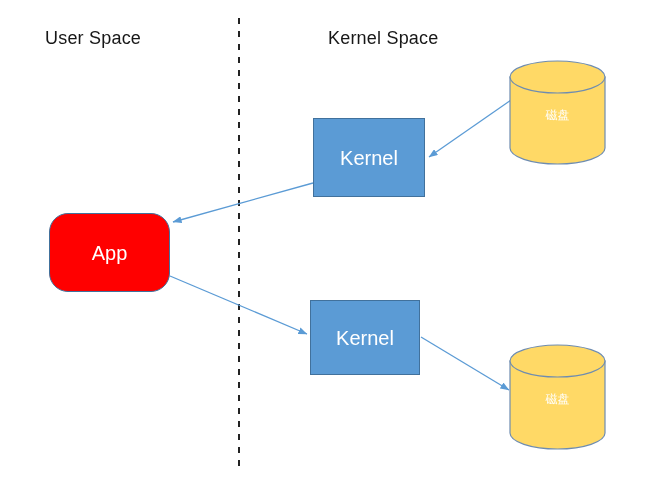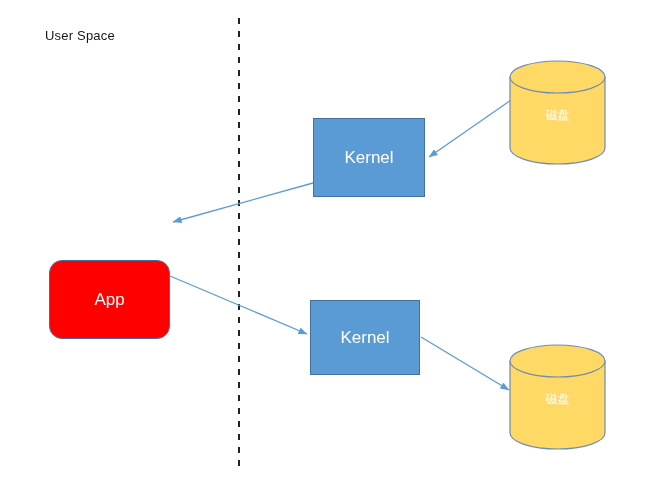--- a/index.html
+++ b/index.html
@@ -19,53 +19,52 @@
   }
   .svg-layer {
     position: absolute;
     left: 0;
     top: 0;
     width: 672px;
     height: 497px;
   }
   .zone-label {
     position: absolute;
-    font-size: 13px;
+    font-size: 18px;
     color: #171717;
     letter-spacing: 0.2px;
     white-space: nowrap;
     font-family: "Liberation Sans", sans-serif;
   }
   #label-user-space { left: 45px; top: 28px; }
   #label-kernel-space { left: 328px; top: 28px; }
 
   .node-box {
     position: absolute;
     display: flex;
     align-items: center;
     justify-content: center;
     box-sizing: border-box;
   }
   .node-label {
     color: #ffffff;
-    font-size: 17px;
+    font-size: 20px;
     font-family: "Liberation Sans", sans-serif;
     line-height: 1;
     white-space: nowrap;
     pointer-events: none;
   }
   #node-app {
     left: 49px;
     top: 213px;
     width: 121px;
     height: 79px;
     background: #FF0000;
     border: 1.3px solid #41719C;
-    border-radius: 13px;
-    margin-top: 47px;
+    border-radius: 19px;
   }
   #node-kernel-top {
     left: 313px;
     top: 118px;
     width: 112px;
     height: 79px;
     background: #5B9BD5;
     border: 1.2px solid #41719C;
   }
   #node-kernel-bottom {
@@ -113,20 +112,21 @@
     <line x1="514" y1="98" x2="429" y2="157" stroke="#5B9BD5" stroke-width="1.3" marker-end="url(#arrowhead)"></line>
 
     <line x1="313" y1="183" x2="173" y2="222" stroke="#5B9BD5" stroke-width="1.3" marker-end="url(#arrowhead)"></line>
 
     <line x1="170" y1="276" x2="307" y2="334" stroke="#5B9BD5" stroke-width="1.3" marker-end="url(#arrowhead)"></line>
 
     <line x1="421" y1="337" x2="509" y2="390" stroke="#5B9BD5" stroke-width="1.3" marker-end="url(#arrowhead)"></line>
   </svg>
 
   <div class="zone-label" id="label-user-space">User Space</div>
+  <div class="zone-label" id="label-kernel-space">Kernel Space</div>
 
   <div class="node-box" id="node-app">
     <span class="node-label">App</span>
   </div>
 
   <div class="node-box" id="node-kernel-top">
     <span class="node-label">Kernel</span>
   </div>
 
   <div class="node-box" id="node-kernel-bottom">

